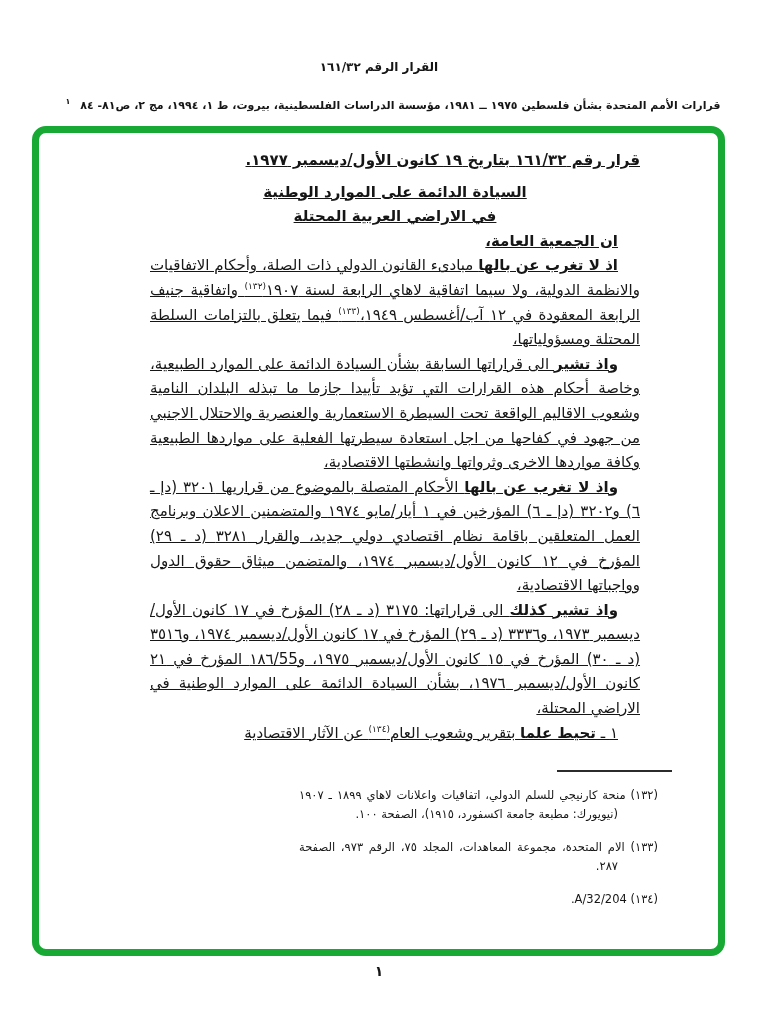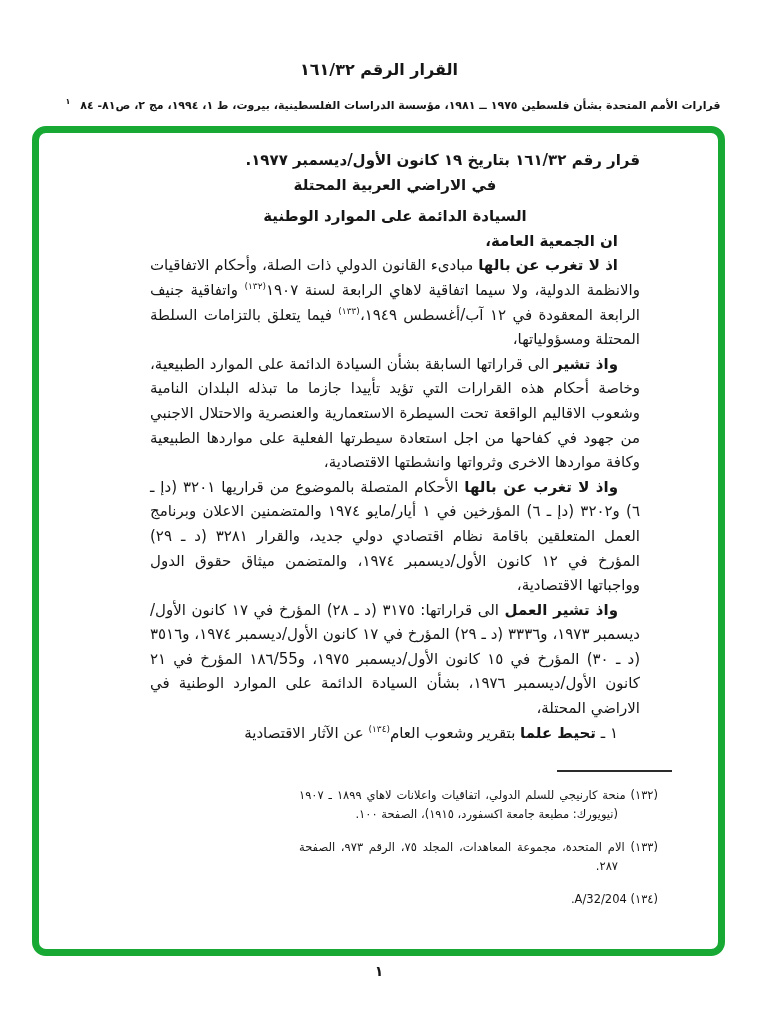--- a/index.html
+++ b/index.html
@@ -3,34 +3,34 @@
 <meta charset="utf-8">
 <style>
   html,body { margin:0; padding:0; background:#ffffff; }
   .page {
     position:relative; width:758px; height:1035px; background:#ffffff;
     font-family:"DejaVu Sans", sans-serif; direction:rtl; color:#161616;
     overflow:hidden;
   }
   .doc-number {
     position:absolute; top:60px; left:0; right:0; text-align:center;
-    font-weight:bold; font-size:16px; letter-spacing:0.5px;
+    font-weight:bold; font-size:12px; letter-spacing:0.5px;
   }
   .doc-source {
     position:absolute; top:97px; left:0; right:0; text-align:center;
     font-weight:bold; font-size:11px; white-space:nowrap;padding-left:28px;
   }
   .doc-source sup { font-size:8px; margin-inline-start:6px; }
   .green-box {
     position:absolute; left:32px; top:126px; width:679px; height:816px;
     border:7px solid #17a933; border-radius:14px; overflow:hidden; background:#fff;
   }
   .body-text {
     padding:15px 78px 0 111px; font-size:15px; line-height:24.6px;
-    text-align:justify; text-justify:inter-word;
+    text-align:justify; text-justify:inter-word;text-decoration:underline;
   }
   .body-text p { margin:0; }
   .bold { font-weight:bold; }
   .centered { text-align:center; text-indent:0; }
   .title-gap { margin-top:7px !important; }
   .para { text-indent:22px; }
   .body-text sup { font-size:9px; line-height:0; }
   .footnotes {
     position:absolute; right:46px; left:246px; bottom:26px;
     font-size:11.5px; line-height:19px; text-align:justify;
@@ -51,28 +51,28 @@
 
   <div class="doc-source">
     <span>قرارات الأمم المتحدة بشأن فلسطين ١٩٧٥ ــ ١٩٨١، مؤسسة الدراسات الفلسطينية، بيروت، ط ١، ١٩٩٤، مج ٢، ص٨١- ٨٤</span>
     <sup>١</sup>
   </div>
 
   <div class="green-box" style="border-color: rgb(23, 169, 51);">
 
     <div class="body-text">
       <p class="bold">قرار رقم ١٦١/٣٢ بتاريخ ١٩ كانون الأول/ديسمبر ١٩٧٧.</p>
+      <p class="centered bold title-gap">السيادة الدائمة على الموارد الوطنية</p>
       <p class="centered bold">في الاراضي العربية المحتلة</p>
-      <p class="centered bold title-gap">السيادة الدائمة على الموارد الوطنية</p>
       <p class="para bold">ان الجمعية العامة،</p>
       <div id="paragraphs">
           <p class="para"><span class="bold">اذ لا تغرب عن بالها</span><span> مبادىء القانون الدولي ذات الصلة، وأحكام الاتفاقيات والانظمة الدولية، ولا سيما اتفاقية لاهاي الرابعة لسنة ١٩٠٧</span><sup>(١٣٢)</sup><span> واتفاقية جنيف الرابعة المعقودة في ١٢ آب/أغسطس ١٩٤٩،</span><sup>(١٣٣)</sup><span> فيما يتعلق بالتزامات السلطة المحتلة ومسؤولياتها،</span></p>
           <p class="para"><span class="bold">واذ تشير</span><span> الى قراراتها السابقة بشأن السيادة الدائمة على الموارد الطبيعية، وخاصة أحكام هذه القرارات التي تؤيد تأييدا جازما ما تبذله البلدان النامية وشعوب الاقاليم الواقعة تحت السيطرة الاستعمارية والعنصرية والاحتلال الاجنبي من جهود في كفاحها من اجل استعادة سيطرتها الفعلية على مواردها الطبيعية وكافة مواردها الاخرى وثرواتها وانشطتها الاقتصادية،</span></p>
           <p class="para"><span class="bold">واذ لا تغرب عن بالها</span><span> الأحكام المتصلة بالموضوع من قراريها ٣٢٠١ (دإ ـ ٦) و٣٢٠٢ (دإ ـ ٦) المؤرخين في ١ أيار/مايو ١٩٧٤ والمتضمنين الاعلان وبرنامج العمل المتعلقين باقامة نظام اقتصادي دولي جديد، والقرار ٣٢٨١ (د ـ ٢٩) المؤرخ في ١٢ كانون الأول/ديسمبر ١٩٧٤، والمتضمن ميثاق حقوق الدول وواجباتها الاقتصادية،</span></p>
-          <p class="para"><span class="bold">واذ تشير العمل</span><span> الى قراراتها: ٣١٧٥ (د ـ ٢٨) المؤرخ في ١٧ كانون الأول/ديسمبر ١٩٧٣، و٣٣٣٦ (د ـ ٢٩) المؤرخ في ١٧ كانون الأول/ديسمبر ١٩٧٤، و٣٥١٦ (د ـ ٣٠) المؤرخ في ١٥ كانون الأول/ديسمبر ١٩٧٥، و١٨٦/55 المؤرخ في ٢١ كانون الأول/ديسمبر ١٩٧٦، بشأن السيادة الدائمة على الموارد الوطنية في الاراضي المحتلة،</span></p>
+          <p class="para"><span class="bold">واذ تشير كذلك</span><span> الى قراراتها: ٣١٧٥ (د ـ ٢٨) المؤرخ في ١٧ كانون الأول/ديسمبر ١٩٧٣، و٣٣٣٦ (د ـ ٢٩) المؤرخ في ١٧ كانون الأول/ديسمبر ١٩٧٤، و٣٥١٦ (د ـ ٣٠) المؤرخ في ١٥ كانون الأول/ديسمبر ١٩٧٥، و١٨٦/55 المؤرخ في ٢١ كانون الأول/ديسمبر ١٩٧٦، بشأن السيادة الدائمة على الموارد الوطنية في الاراضي المحتلة،</span></p>
           <p class="para"><span>١ ـ </span><span class="bold">تحيط علما</span><span> بتقرير وشعوب العام</span><sup>(١٣٤)</sup><span>  عن الآثار الاقتصادية</span></p>
         </div>
     </div>
 
     <div class="footnotes">
       <div class="fn-rule"></div>
       <p class="footnote">
         <span class="fn-label">(١٣٢)</span>
         <span>منحة كارنيجي للسلم الدولي، اتفاقيات واعلانات لاهاي ١٨٩٩ ـ ١٩٠٧ (نيويورك: مطبعة جامعة اكسفورد، ١٩١٥)، الصفحة ١٠٠.</span>
       </p>

